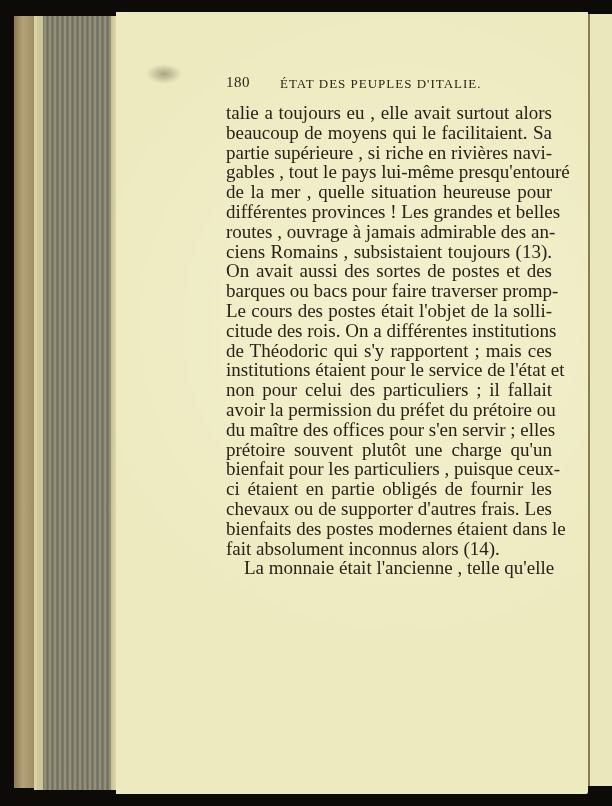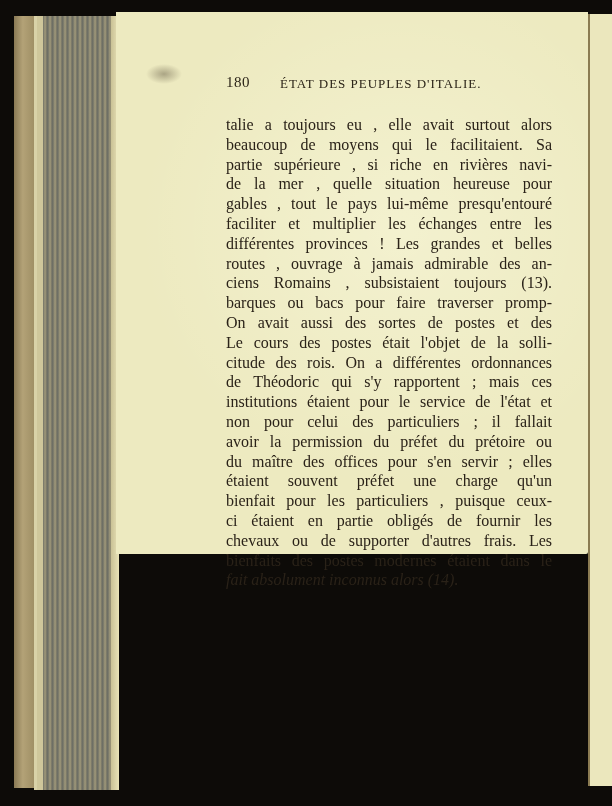--- a/index.html
+++ b/index.html
@@ -20,77 +20,77 @@
       repeating-linear-gradient(90deg, rgba(60,70,80,0.55) 0px, rgba(90,95,95,0.35) 2px, rgba(180,170,130,0.35) 3px, rgba(70,75,80,0.5) 5px),
       #9a9477;
     border-left:3px solid #d9d2a8;
     box-shadow: inset 6px 0 0 #cfc79b;
   }
   .fore-edge::after {
     content:""; position:absolute; right:0; top:0; width:8px; height:100%;
     background:linear-gradient(90deg,#c9c195,#e9e3b8);
   }
   .page {
-    position:absolute; left:116px; top:12px; width:472px; height:542px;
+    position:absolute; left:116px; top:12px; width:472px; height:782px;
     background:#edeac0;
     background-image:
       radial-gradient(ellipse 18px 10px at 48px 62px, rgba(90,80,60,0.45), transparent),
       radial-gradient(circle at 60% 40%, rgba(255,255,235,0.35), transparent 60%);
     border-bottom-right-radius:2px;
   }
   .next-page {
     position:absolute; left:588px; top:14px; width:24px; height:772px;
     background:#ebe7bd;
     border-left:2px solid #8b7c52;
   }
   .header {
     position:absolute; left:110px; top:64px; width:340px;
     font-size:12px; color:#2b2418; letter-spacing:0.5px;
   }
   .header .num { position:absolute; left:0; top:-2px; font-size:15px; }
   .header .title { position:absolute; left:54px; top:0; font-variant:small-caps; letter-spacing:1px; font-size:13px;text-align:center; }
   .text {
-    position:absolute; left:110px; top:103px; width:326px;
-    font-size:16px; line-height:19.8px; color:#2a2218;
+    position:absolute; left:110px; top:91px; width:326px;
+    font-size:19px; line-height:19.8px; color:#2a2218;
   }
   .line { display:block; white-space:nowrap; text-align:justify; text-align-last:justify; height:19.8px; }
-  .line.last { text-align-last:left;font-style:italic; }
+  .line.last { text-align-last:left; }
   .line.indent { padding-left:18px; }
 </style>
 </head>
 <body>
 
 <div class="cover"></div>
 <div class="fore-edge"></div>
 <div class="next-page"></div>
 
 <div class="page">
   <div class="header">
     <span class="num">180</span>
     <span class="title">ÉTAT DES PEUPLES D'ITALIE.</span>
   </div>
   <div class="text">
     <span class="line">talie a toujours eu , elle avait surtout alors</span>
     <span class="line">beaucoup de moyens qui le facilitaient. Sa</span>
     <span class="line">partie supérieure , si riche en rivières navi-</span>
+    <span class="line">gables , tout le pays lui-même presqu'entouré</span>
     <span class="line">de la mer , quelle situation heureuse pour</span>
-    <span class="line">gables , tout le pays lui-même presqu'entouré</span>
-    <span class="line">faciliter et multiplier les échanges entre les</span>
     <span class="line">différentes provinces ! Les grandes et belles</span>
     <span class="line">routes , ouvrage à jamais admirable des an-</span>
     <span class="line">ciens Romains , subsistaient toujours (13).</span>
+    <span class="line">On avait aussi des sortes de postes et des</span>
     <span class="line">barques ou bacs pour faire traverser promp-</span>
-    <span class="line">On avait aussi des sortes de postes et des</span>
     <span class="line">Le cours des postes était l'objet de la solli-</span>
-    <span class="line">citude des rois. On a différentes ordonnances</span>
+    <span class="line">citude des rois. On a différentes institutions</span>
     <span class="line">de Théodoric qui s'y rapportent ; mais ces</span>
     <span class="line">institutions étaient pour le service de l'état et</span>
     <span class="line">non pour celui des particuliers ; il fallait</span>
     <span class="line">avoir la permission du préfet du prétoire ou</span>
     <span class="line">du maître des offices pour s'en servir ; elles</span>
-    <span class="line">étaient souvent préfet une charge qu'un</span>
+    <span class="line">prétoire souvent plutôt une charge qu'un</span>
     <span class="line">bienfait pour les particuliers , puisque ceux-</span>
     <span class="line">ci étaient en partie obligés de fournir les</span>
     <span class="line">chevaux ou de supporter d'autres frais. Les</span>
     <span class="line">bienfaits des postes modernes étaient dans le</span>
     <span class="line last">fait absolument inconnus alors (14).</span>
+    <span class="line indent">La monnaie était l'ancienne , telle qu'elle</span>
   </div>
 </div>
 
 </body></html>

